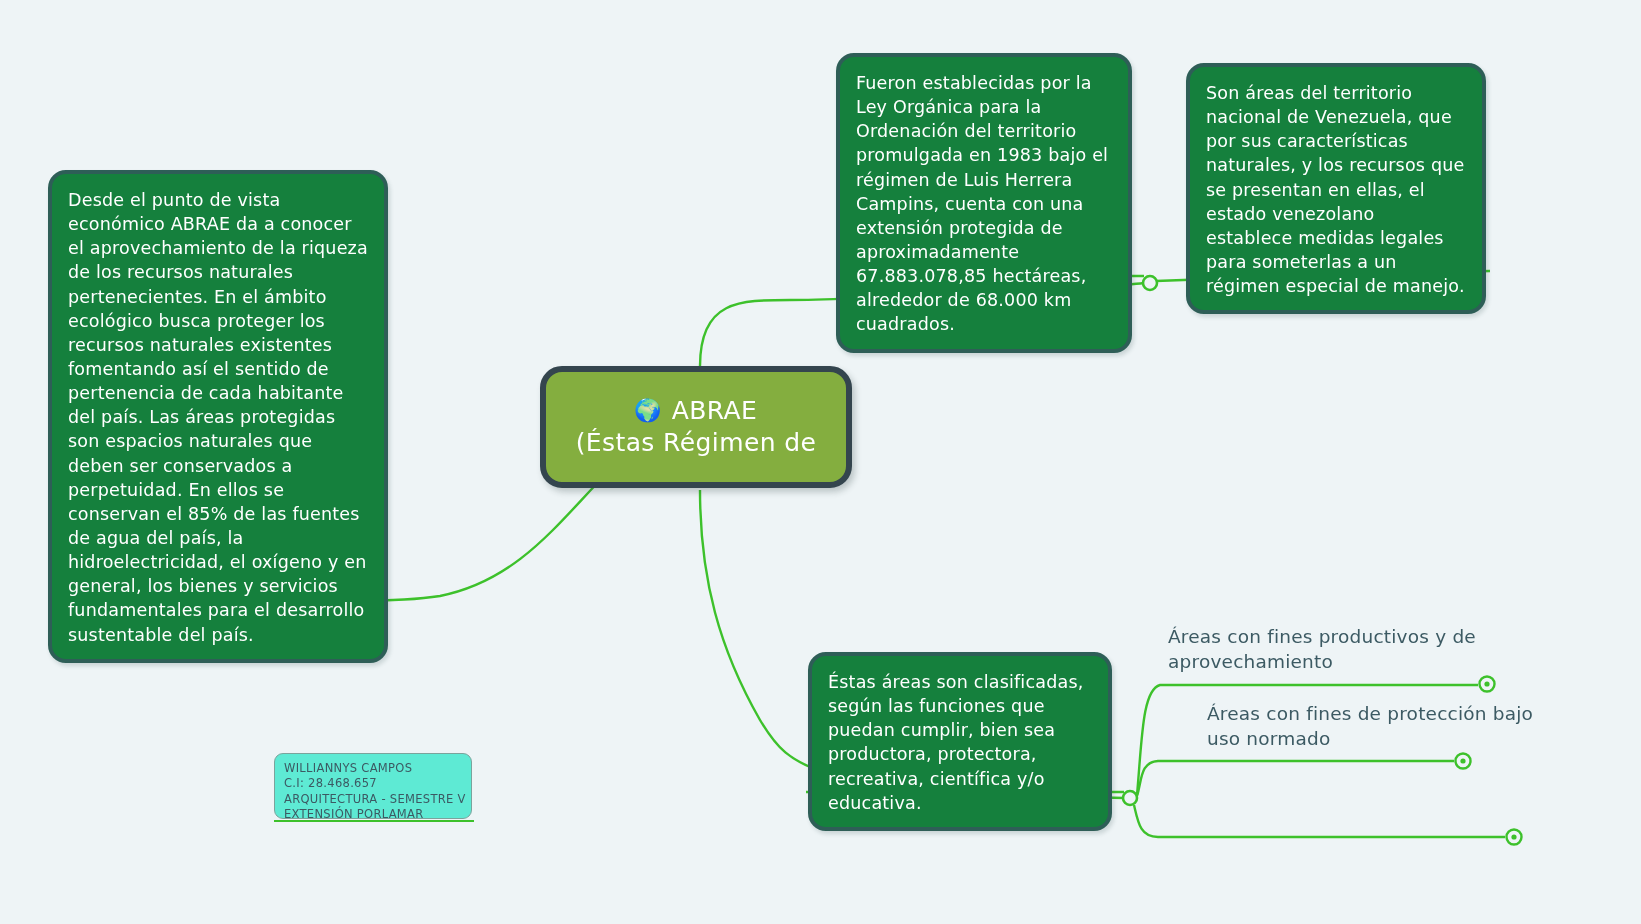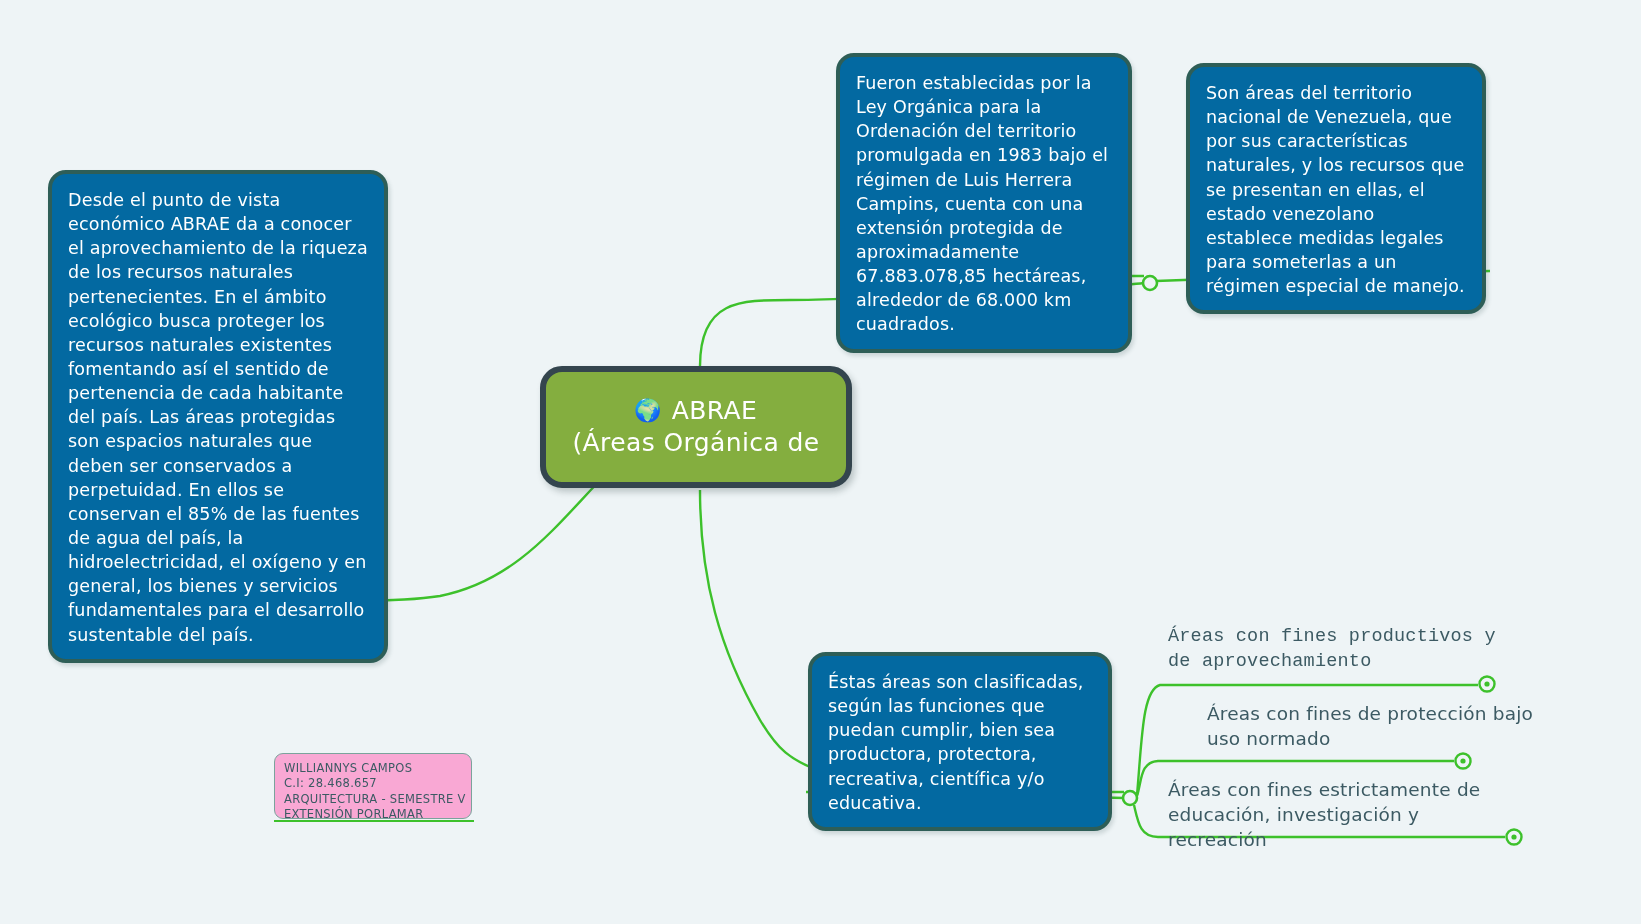--- a/index.html
+++ b/index.html
@@ -20,21 +20,21 @@
     left: 0; top: 0;
     width: 1641px;
     height: 924px;
     pointer-events: none;
   }
 
   
   .note {
     position: absolute;
     box-sizing: border-box;
-    background: #0369a1;
+    background: #15803d;
     border: 4px solid #2e5e57;
     border-radius: 18px;
     color: #ffffff;
     padding: 14px 16px 12px 16px;
     font-family: "DejaVu Sans", sans-serif;
     font-size: 17.5px;
     line-height: 1.38;
     letter-spacing: 0.2px;
     box-shadow: 2px 3px 4px rgba(40,70,70,0.18);
     z-index: 3;
@@ -84,21 +84,21 @@
   }
 
   
   #credit-box {
     position: absolute;
     left: 274px;
     top: 753px;
     width: 198px;
     height: 66px;
     box-sizing: border-box;
-    background: #f9a8d4;
+    background: #5eead4;
     border: 1.5px solid #7ba39c;
     border-radius: 9px;
     padding: 7px 9px;
     color: #3c5a63;
     font-family: "DejaVu Sans", sans-serif;
     font-size: 11.5px;
     line-height: 1.33;
     letter-spacing: 0.3px;
     z-index: 4;
   }
@@ -139,50 +139,47 @@
     <path d="M 1134 805 C 1138 822 1140 837 1158 837 L 1505 837" fill="none" stroke="#3dc12b" stroke-width="2.4"></path>
     <circle cx="1514" cy="837" r="7.5" fill="#eef4f6" stroke="#3dc12b" stroke-width="2.4"></circle>
     <circle cx="1514" cy="837" r="2.6" fill="#3dc12b"></circle>
   </svg>
 
   <div id="central-node">
     <div class="line1">
       <span class="globe">🌍</span>
       <span>ABRAE</span>
     </div>
-    <div>(Áreas Orgánica de</div>
+    <div>(Éstas Régimen de</div>
   </div>
 
   <div class="note" style="left:48px; top:170px; width:340px;">
     <p>Desde el punto de vista económico ABRAE da a conocer el aprovechamiento de la riqueza de los recursos naturales pertenecientes. En el ámbito ecológico busca proteger los recursos naturales existentes fomentando así el sentido de pertenencia de cada habitante del país. Las áreas protegidas son espacios naturales que deben ser conservados a perpetuidad. En ellos se conservan el 85% de las fuentes de agua del país, la hidroelectricidad, el oxígeno y en general, los bienes y servicios fundamentales para el desarrollo sustentable del país.</p>
   </div>
 
   <div class="note" style="left:836px; top:53px; width:296px;">
     <p>Fueron establecidas por la Ley Orgánica para la Ordenación del territorio promulgada en 1983 bajo el régimen de Luis Herrera Campins, cuenta con una extensión protegida de aproximadamente 67.883.078,85 hectáreas, alrededor de 68.000 km cuadrados.</p>
   </div>
 
   <div class="note" style="left:1186px; top:63px; width:300px;">
     <p>Son áreas del territorio nacional de Venezuela, que por sus características naturales, y los recursos que se presentan en ellas, el estado venezolano establece medidas legales para someterlas a un régimen especial de manejo.</p>
   </div>
 
   <div class="note" style="left:808px; top:652px; width:304px;">
     <p>Éstas áreas son clasificadas, según las funciones que puedan cumplir, bien sea productora, protectora, recreativa, científica y/o educativa.</p>
   </div>
 
-  <div class="leaf-label" style="left:1168px; top:625px;font-family:Liberation Mono, monospace;">
+  <div class="leaf-label" style="left:1168px; top:625px;">
     <span>Áreas con fines productivos y de aprovechamiento</span>
   </div>
 
   <div class="leaf-label" style="left:1168px; top:702px;margin-left:39px;">
     <span>Áreas con fines de protección bajo uso normado</span>
   </div>
 
-  <div class="leaf-label" style="left:1168px; top:778px; width:350px;">
-    <span>Áreas con fines estrictamente de educación, investigación y recreación</span>
-  </div>
 
   <div id="credit-box">
     <div class="credit-line">WILLIANNYS CAMPOS</div>
     <div class="credit-line">C.I: 28.468.657</div>
     <div class="credit-line">ARQUITECTURA - SEMESTRE V</div>
     <div class="credit-line">EXTENSIÓN PORLAMAR</div>
   </div>
 
   <svg style="position:absolute; left:270px; top:815px; width:210px; height:12px;" viewBox="0 0 210 12" xmlns="http://www.w3.org/2000/svg">
     <path d="M 4 6 L 204 6" fill="none" stroke="#3dc12b" stroke-width="2.2"></path>

